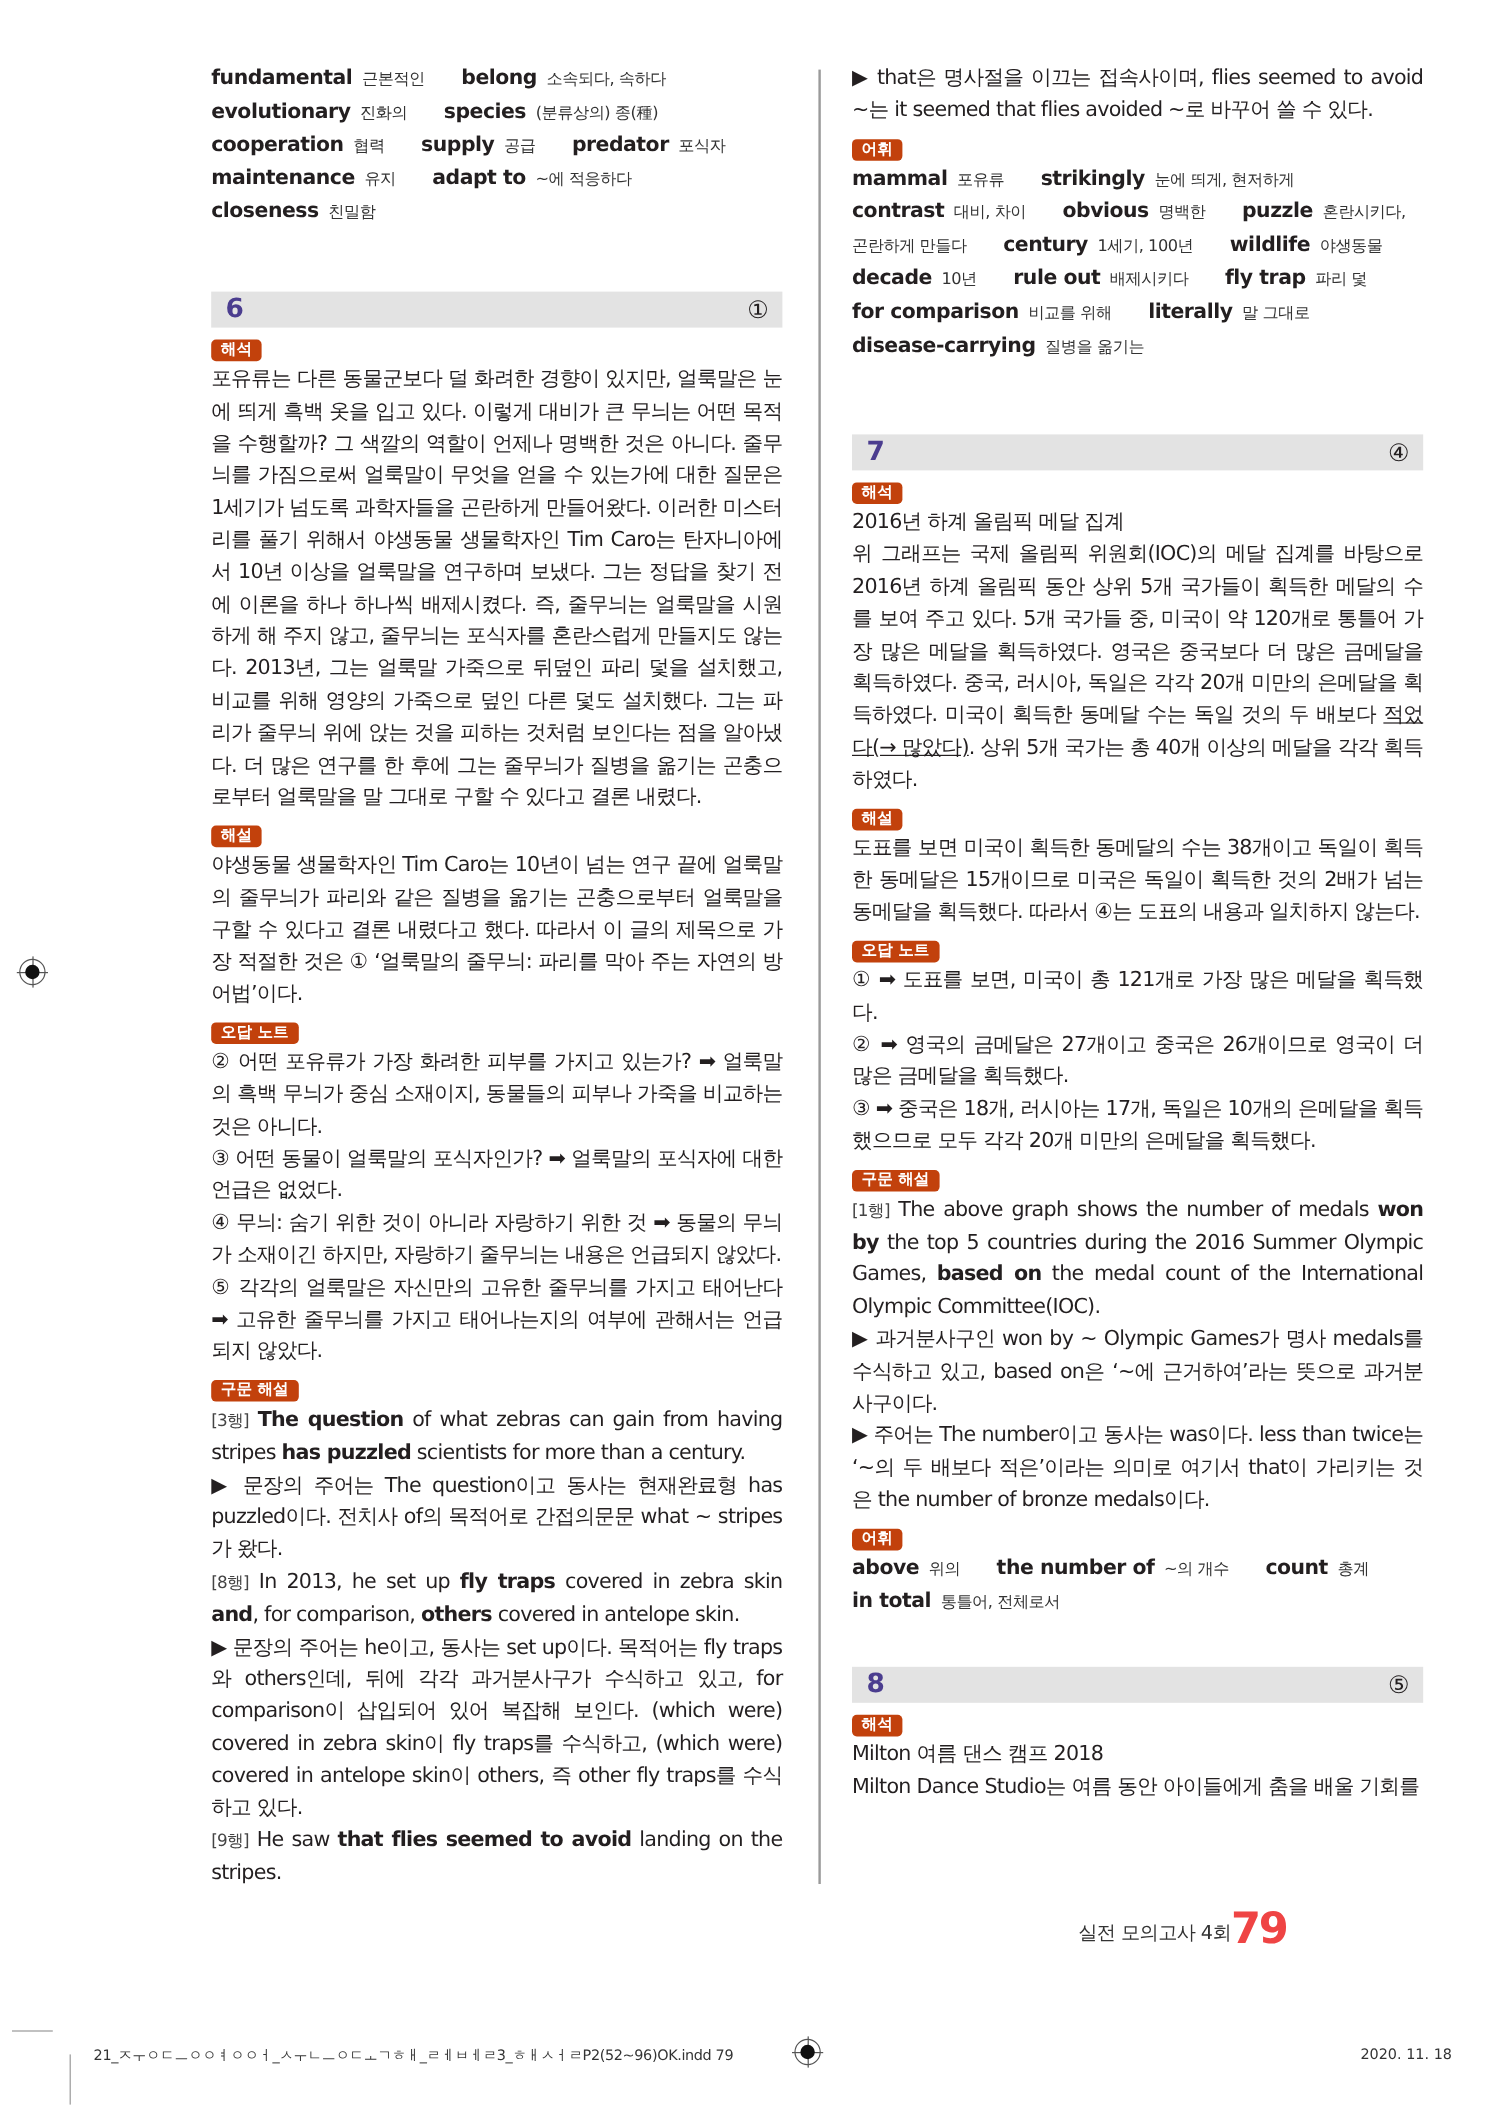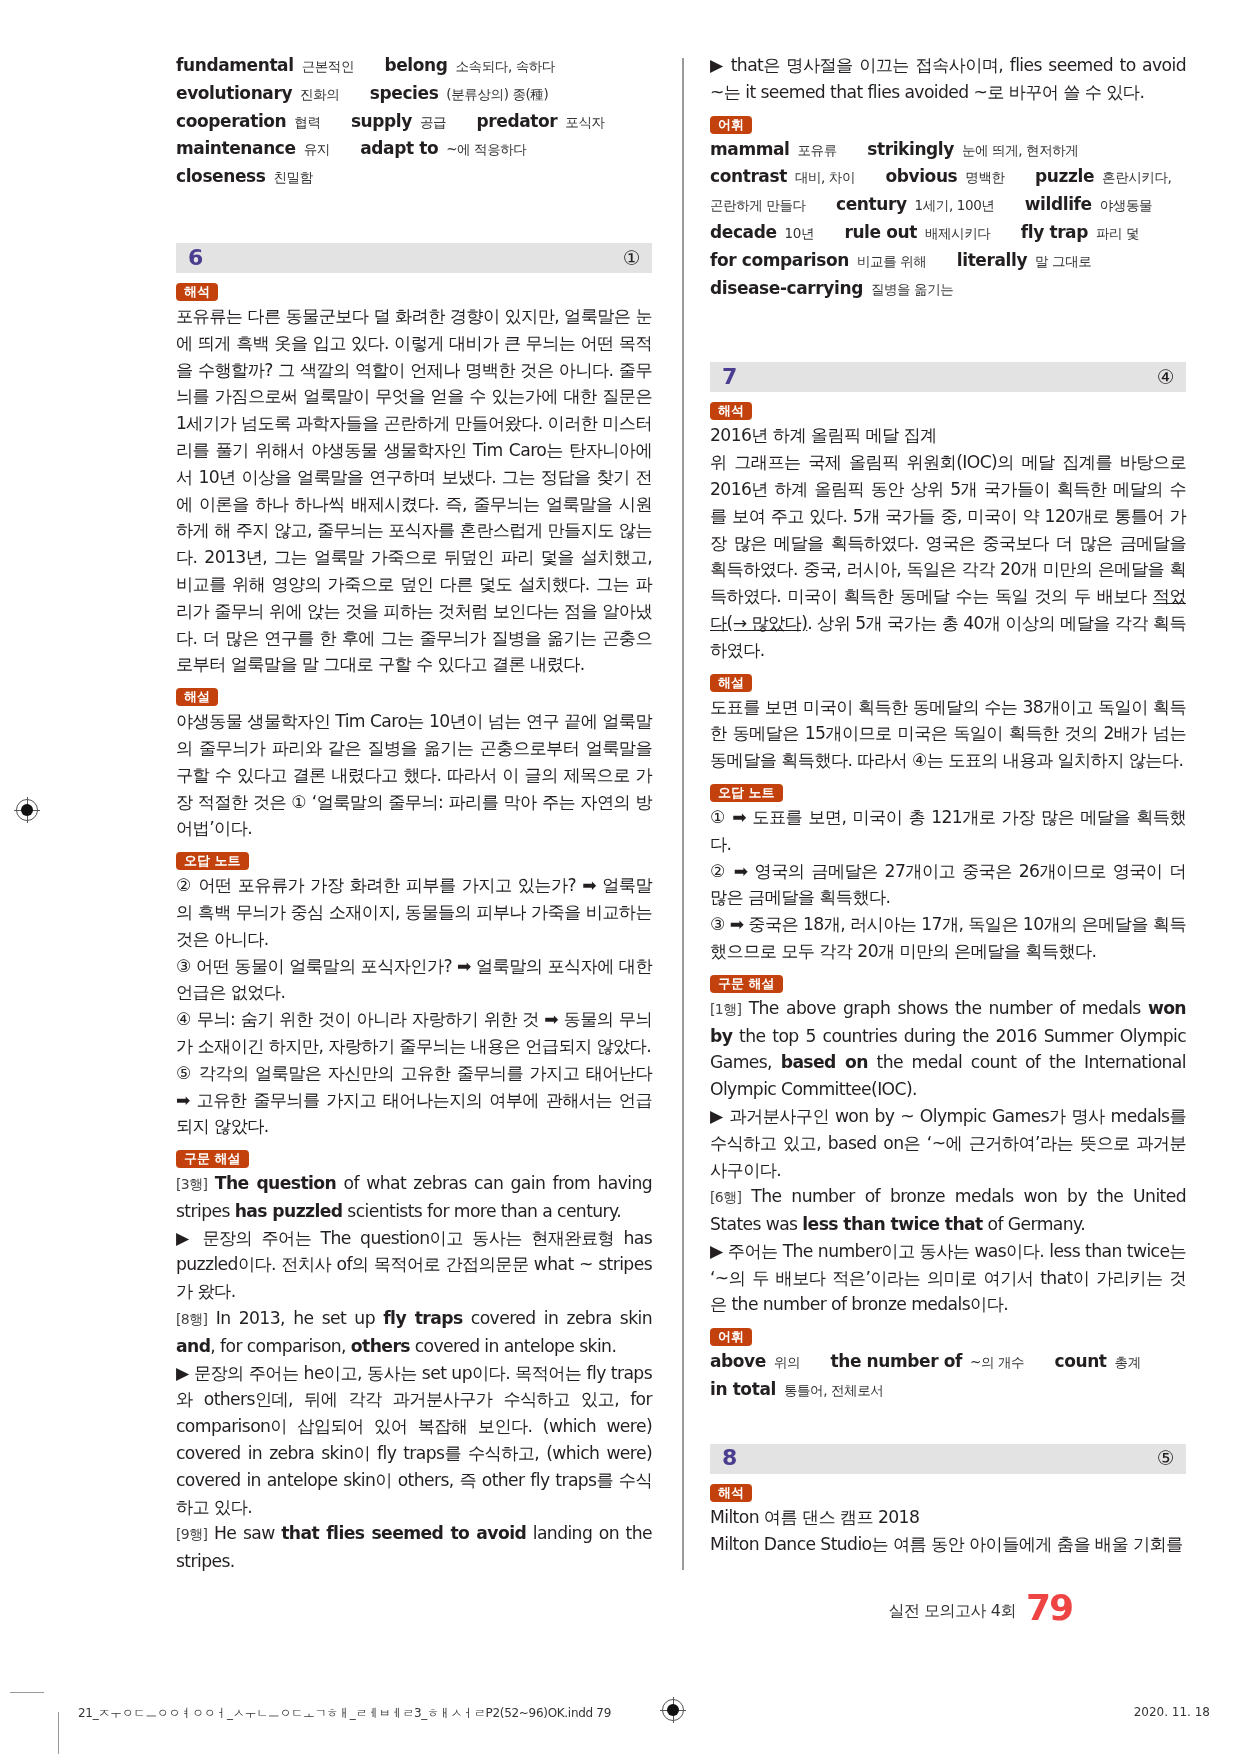--- a/index.html
+++ b/index.html
@@ -27,21 +27,21 @@
   .ref { font-size: 14px; color: #444; }
   b { font-weight: bold; }
   .u { text-decoration: underline; }
 
   .reg-mark { position: absolute; width: 26px; height: 26px; }
   .reg-mark .ring { position: absolute; inset: 2px; border: 1.5px solid #555; border-radius: 50%; }
   .reg-mark .dot { position: absolute; left: 7px; top: 7px; width: 12px; height: 12px; border-radius: 50%; background: #111; }
   .reg-mark .h { position: absolute; left: 0; right: 0; top: 12.5px; height: 1px; background: #555; }
   .reg-mark .v { position: absolute; top: 0; bottom: 0; left: 12.5px; width: 1px; background: #555; }
 
-  .page-footer { position: absolute; right: 168px; top: 1590px; display: flex; align-items: flex-end; gap: 10px; }
+  .page-footer { position: absolute; right: 168px; top: 1590px; display: flex; align-items: flex-end; }
   .page-footer .lbl { font-size: 16px; color: #333; letter-spacing: -0.5px; padding-bottom: 4px; }
   .page-footer .pn { font-size: 36px; font-weight: bold; color: #ef4444; line-height: 36px; font-family: "DejaVu Sans", sans-serif; letter-spacing: -2px; }
 
   .slug { position: absolute; top: 1705px; left: 78px; font-size: 12px; color: #333; letter-spacing: -0.3px; }
   .slug-date { position: absolute; top: 1705px; right: 30px; font-size: 12px; color: #333; }
   .slug-vline { position: absolute; left: 58px; top: 1712px; width: 1px; height: 42px; background: #999; }
   .slug-hline { position: absolute; left: 10px; top: 1692px; width: 34px; height: 1px; background: #999; }
 </style>
 </head>
 <body>
@@ -120,21 +120,20 @@
   <p class="t">도표를 보면 미국이 획득한 동메달의 수는 38개이고 독일이 획득한 동메달은 15개이므로 미국은 독일이 획득한 것의 2배가 넘는 동메달을 획득했다. 따라서 ④는 도표의 내용과 일치하지 않는다.</p>
 
   <div class="tag-line"><span class="tag">오답 노트</span></div>
   <p class="t">① ➡ 도표를 보면, 미국이 총 121개로 가장 많은 메달을 획득했다.</p>
   <p class="t">② ➡ 영국의 금메달은 27개이고 중국은 26개이므로 영국이 더 많은 금메달을 획득했다.</p>
   <p class="t">③ ➡ 중국은 18개, 러시아는 17개, 독일은 10개의 은메달을 획득했으므로 모두 각각 20개 미만의 은메달을 획득했다.</p>
 
   <div class="tag-line"><span class="tag">구문 해설</span></div>
   <p class="t"><span class="ref">[1행]</span><span> The above graph shows the number of medals </span><b>won by</b><span> the top 5 countries during the 2016 Summer Olympic Games, </span><b>based on</b><span> the medal count of the International Olympic Committee(IOC).</span></p>
   <p class="t">▶ 과거분사구인 won by ~ Olympic Games가 명사 medals를 수식하고 있고, based on은 ‘~에 근거하여’라는 뜻으로 과거분사구이다.</p>
-  <p class="t"><span class="ref">[6행]</span><span> The number of bronze medals won by the United States was </span><b>less than twice that</b><span> of Germany.</span></p>
   <p class="t">▶ 주어는 The number이고 동사는 was이다. less than twice는 ‘~의 두 배보다 적은’이라는 의미로 여기서 that이 가리키는 것은 the number of bronze medals이다.</p>
 
   <div class="tag-line"><span class="tag">어휘</span></div>
   <div class="vocab">
     <span class="w">above</span><span class="m">위의</span>
     <span class="w">the number of</span><span class="m">~의 개수</span>
     <span class="w">count</span><span class="m">총계</span>
     <span class="w">in total</span><span class="m">통틀어, 전체로서</span>
   </div>
 

